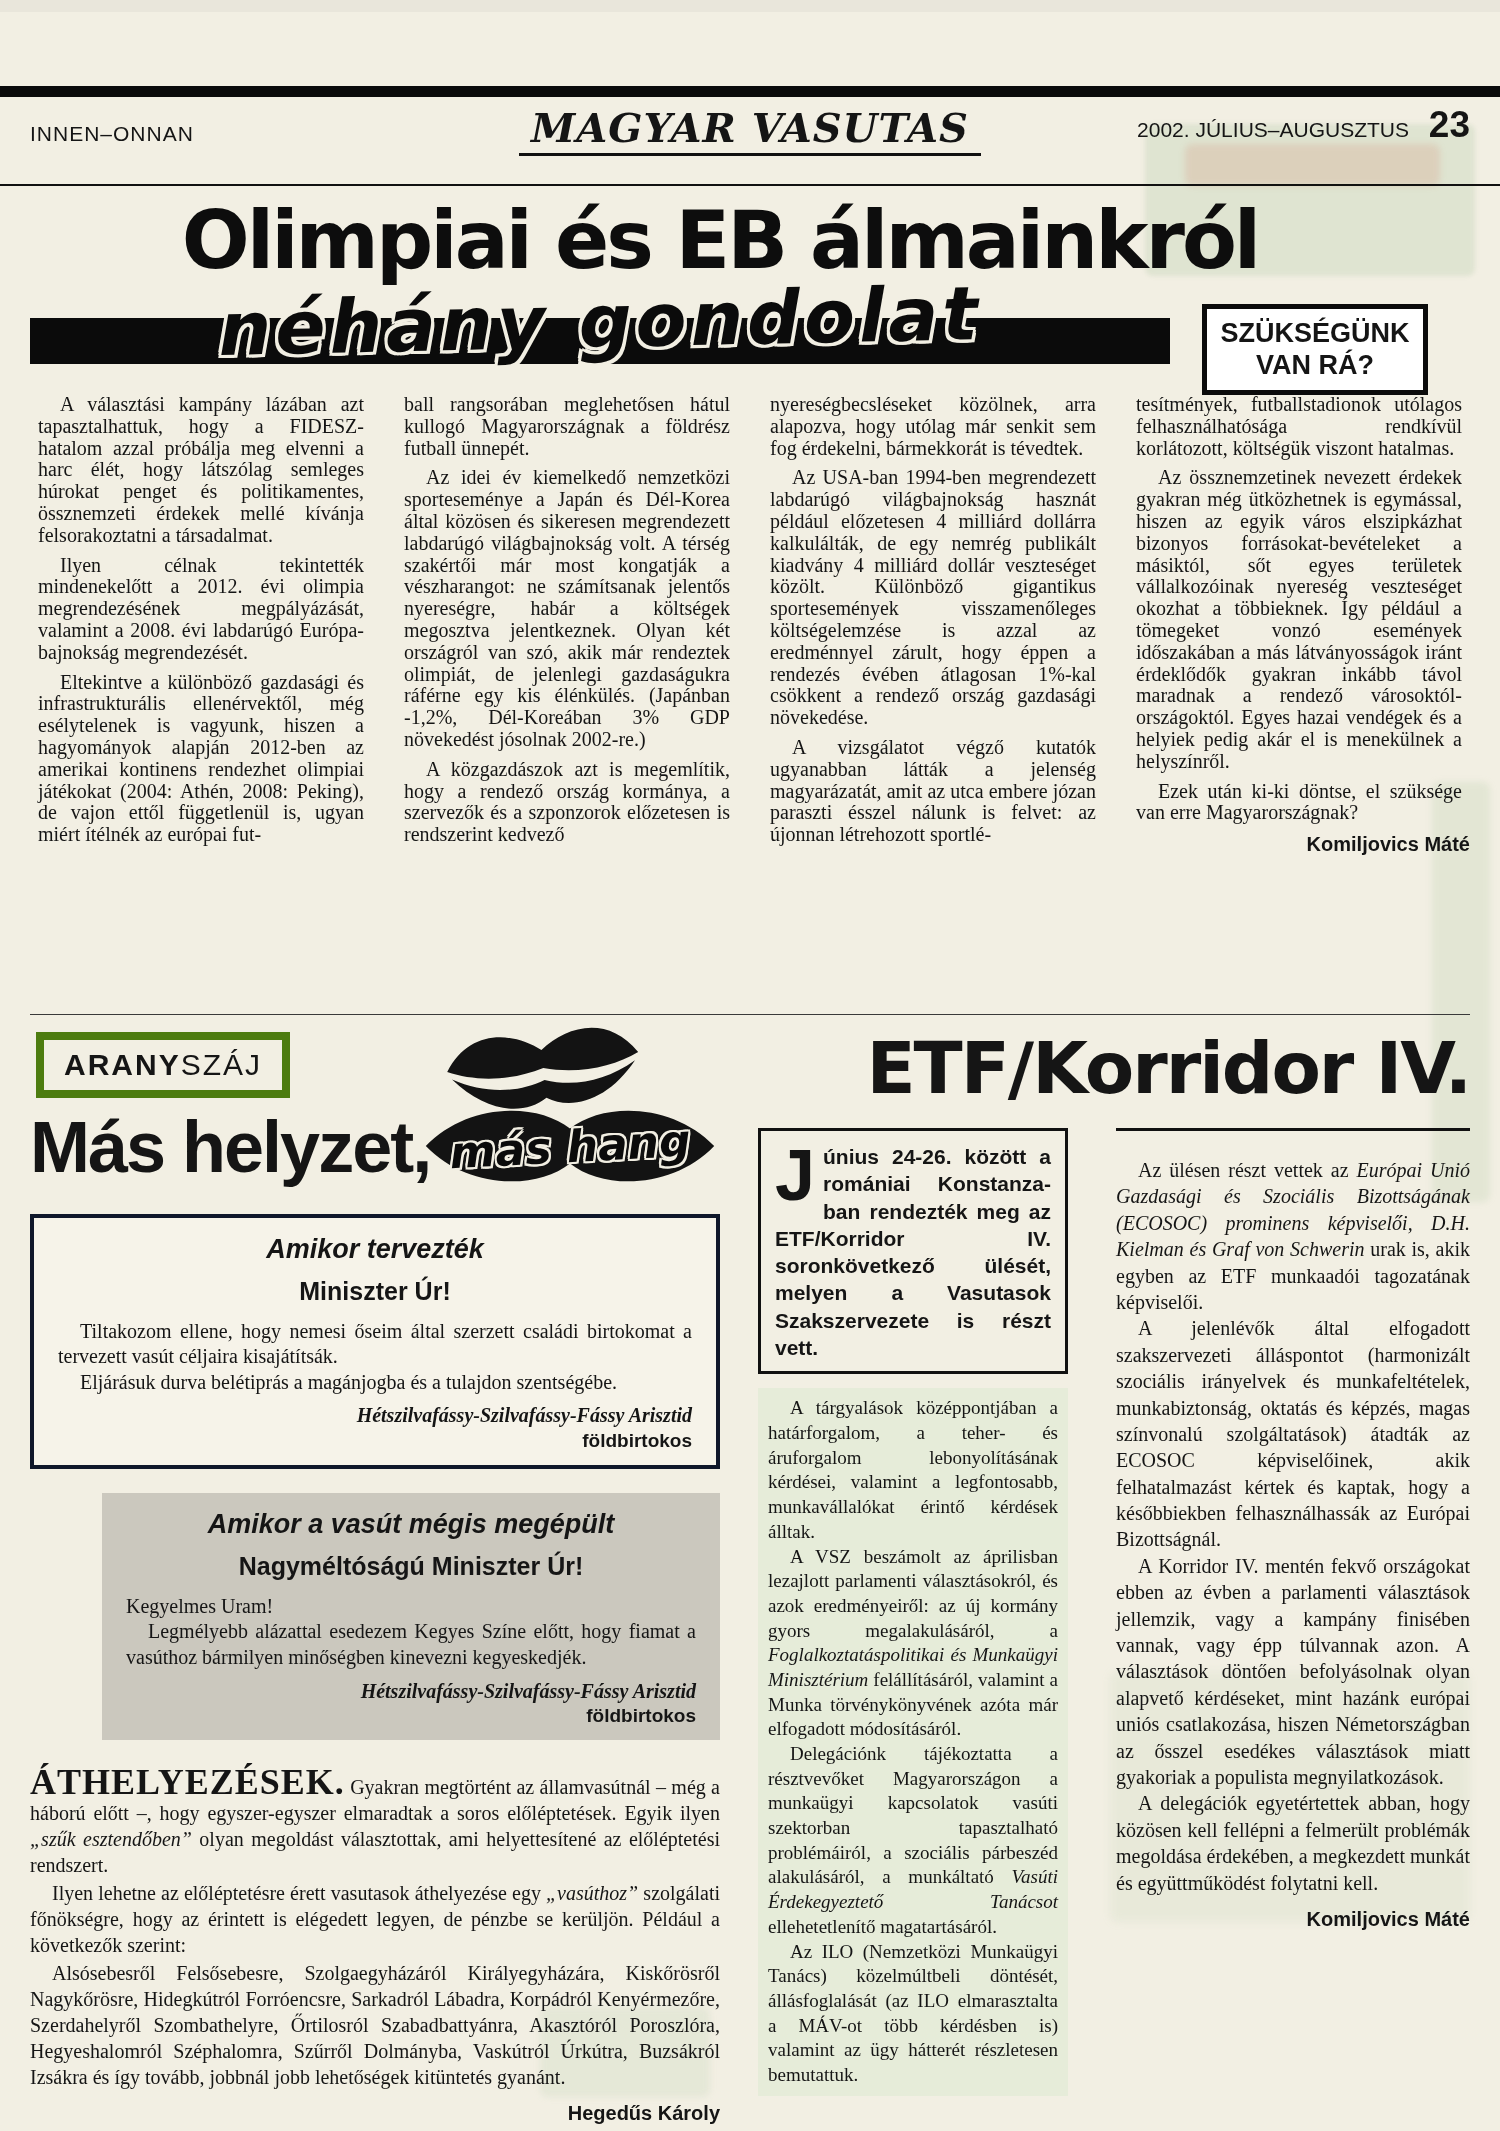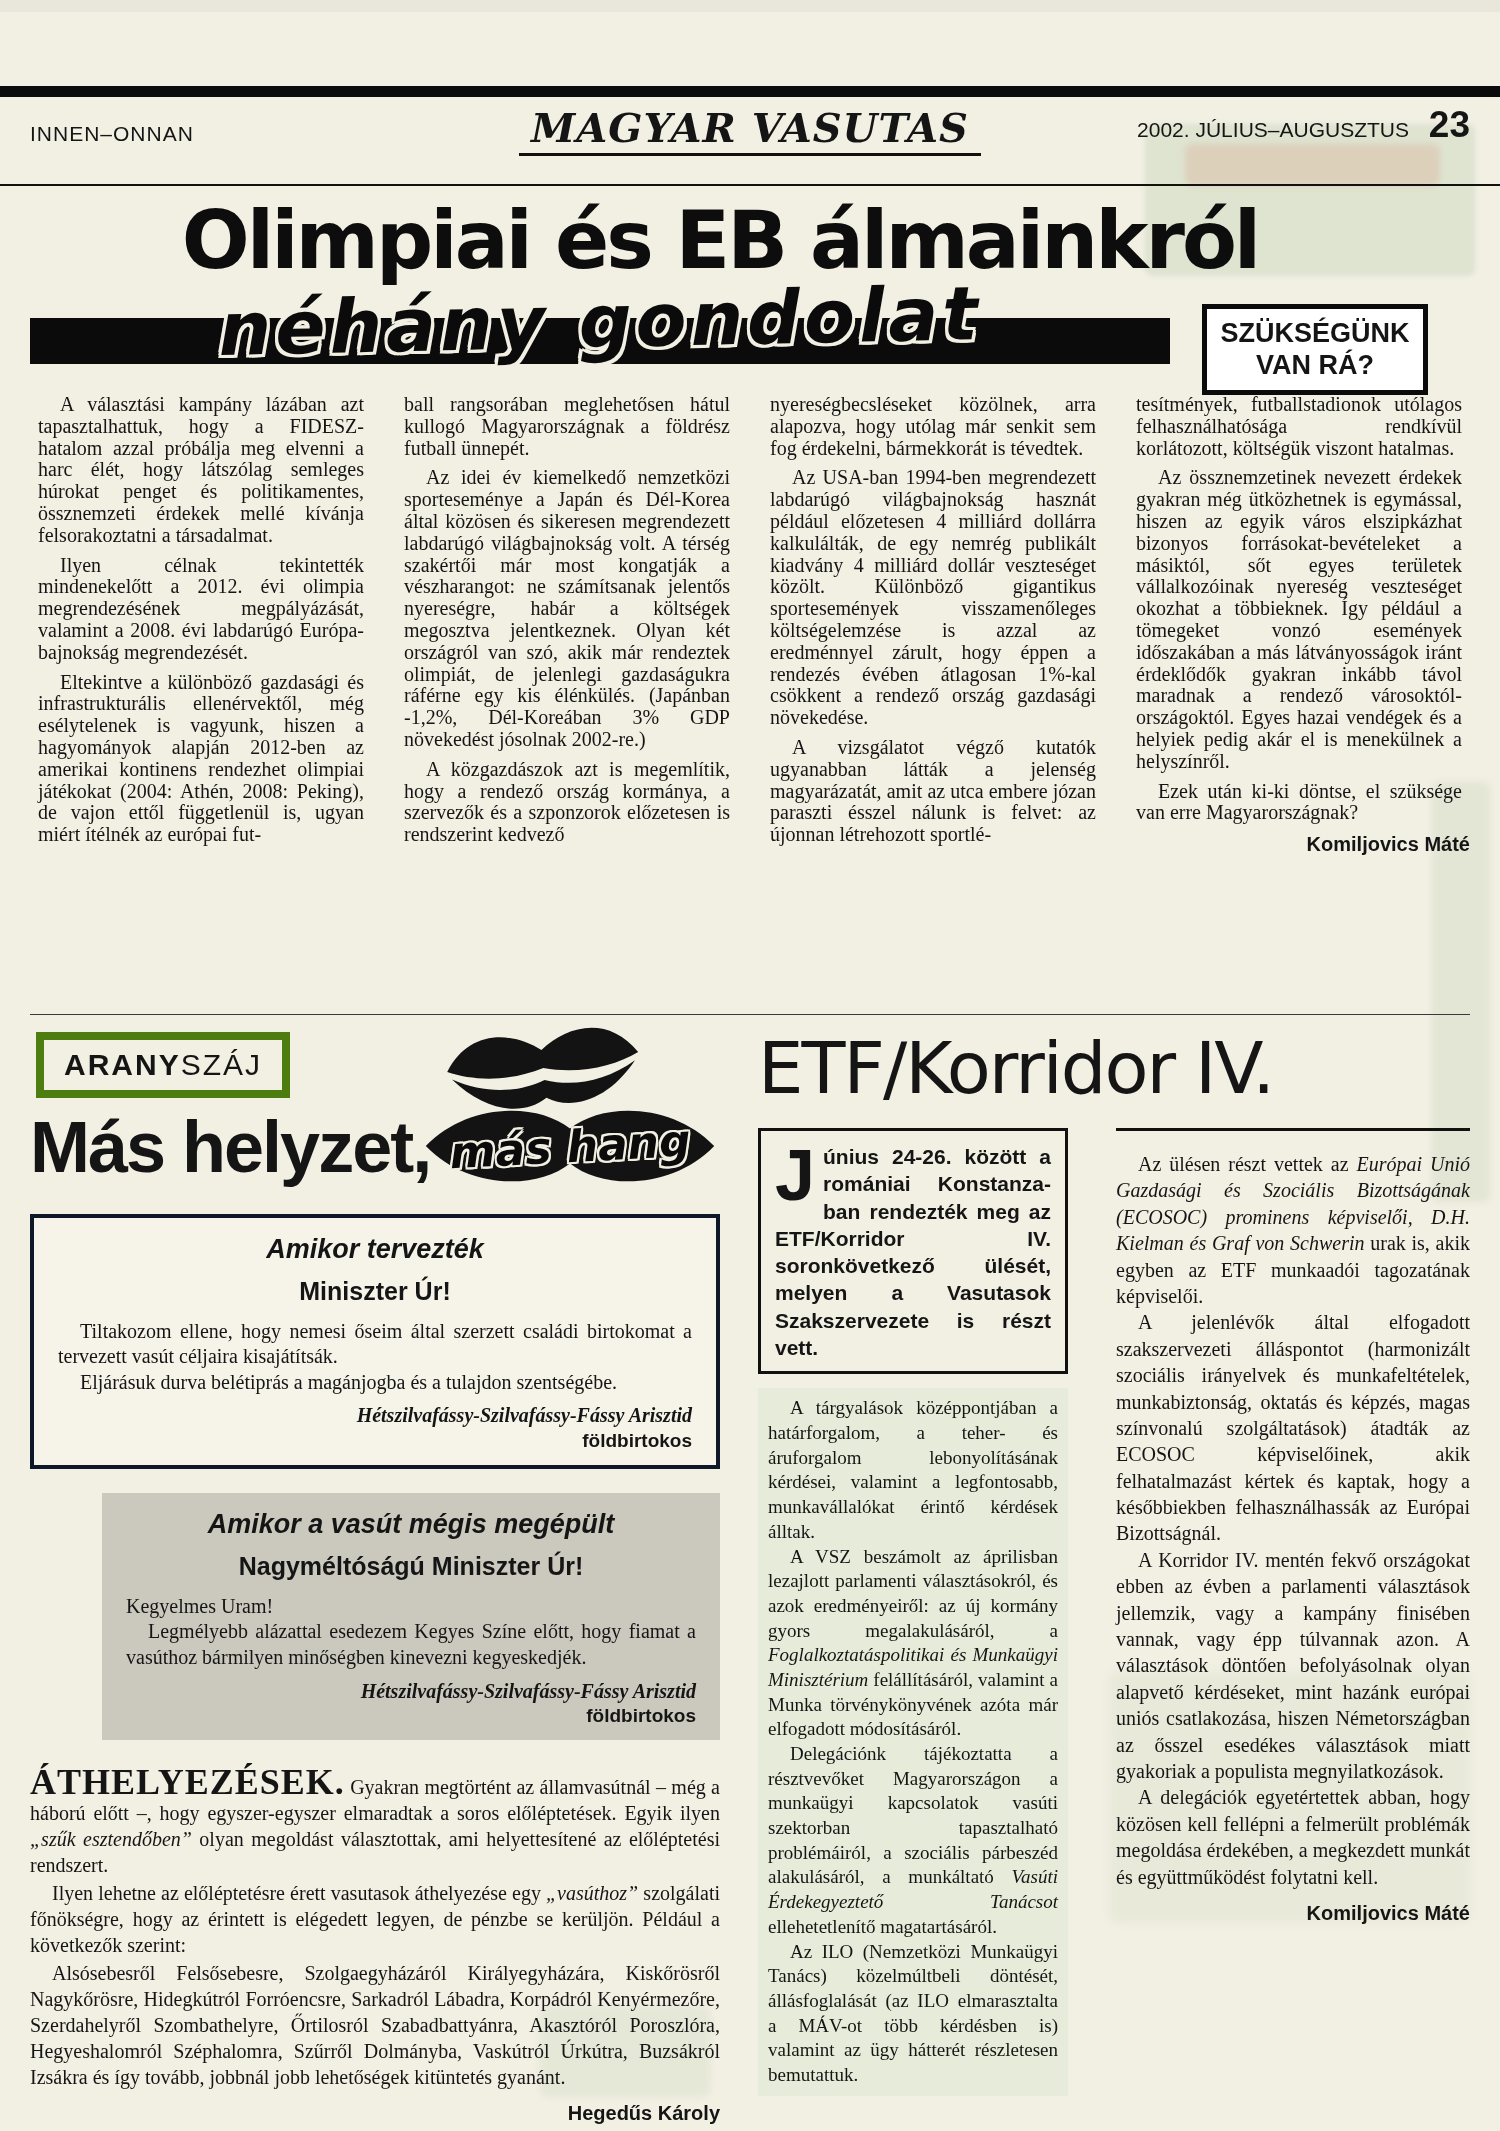--- a/index.html
+++ b/index.html
@@ -63,29 +63,29 @@
   .sal { margin-bottom:2px; }
   .sig { text-align:right; font-weight:bold; font-style:italic; margin-top:8px; }
   .sigt { text-align:right; font-weight:bold; font-family:"Liberation Sans",sans-serif; font-size:19px; }
 
   .athely { margin-top:24px; font-size:20px; line-height:1.3; text-align:justify; }
   .athely p { margin:0 0 2px; }
   .ath-title { font-weight:bold; font-size:36px; letter-spacing:1px; line-height:1; }
 
   
   .br { position:absolute; top:1014px; left:758px; width:712px; }
-  .etf-head { font-family:"DejaVu Sans",sans-serif; font-weight:normal; font-size:72px; letter-spacing:-2px; text-align:left; white-space:nowrap; }
+  .etf-head { font-family:"DejaVu Sans",sans-serif; font-weight:bold; font-size:72px; letter-spacing:-2px; text-align:right; white-space:nowrap; }
   .etf-cols { display:flex; gap:48px; margin-top:18px; }
   .etf-c1 { width:310px; }
   .etf-intro { border:3px solid #111; padding:12px 14px 10px; font-family:"Liberation Sans",sans-serif; font-weight:bold;
     font-size:21px; line-height:1.3; text-align:justify; }
   .dropcap { float:left; font-size:72px; line-height:56px; padding:4px 8px 0 0; font-family:"Liberation Sans",sans-serif; }
   .etf-body { margin-top:14px; background:#e6ecd9; padding:8px 10px; font-size:19px; line-height:1.3; text-align:justify; }
   .etf-body p { margin:0; }
-  .etf-c2 { width:354px; border-top:3px solid #111; padding-top:20px; font-size:20px; line-height:1.32; text-align:justify; }
+  .etf-c2 { width:354px; border-top:3px solid #111; padding-top:26px; font-size:20px; line-height:1.32; text-align:justify; }
   .etf-c2 p { margin:0; }
 
   
   .ghost { position:absolute; pointer-events:none; border-radius:8px; }
   .g1 { top:112px; left:1145px; width:330px; height:152px; background:rgba(148,184,138,0.20); filter:blur(2px); }
   .g1b { top:132px; left:1185px; width:255px; height:42px; background:rgba(205,95,70,0.15); filter:blur(3px); }
   .g2 { top:770px; left:1432px; width:58px; height:420px; background:rgba(148,184,138,0.16); filter:blur(3px); }
   .g3 { top:1660px; left:1110px; width:360px; height:250px; background:rgba(148,184,138,0.10); filter:blur(4px); }
   .g4 { top:1995px; left:540px; width:170px; height:90px; background:rgba(148,184,138,0.13); filter:blur(3px); }
 </style>

